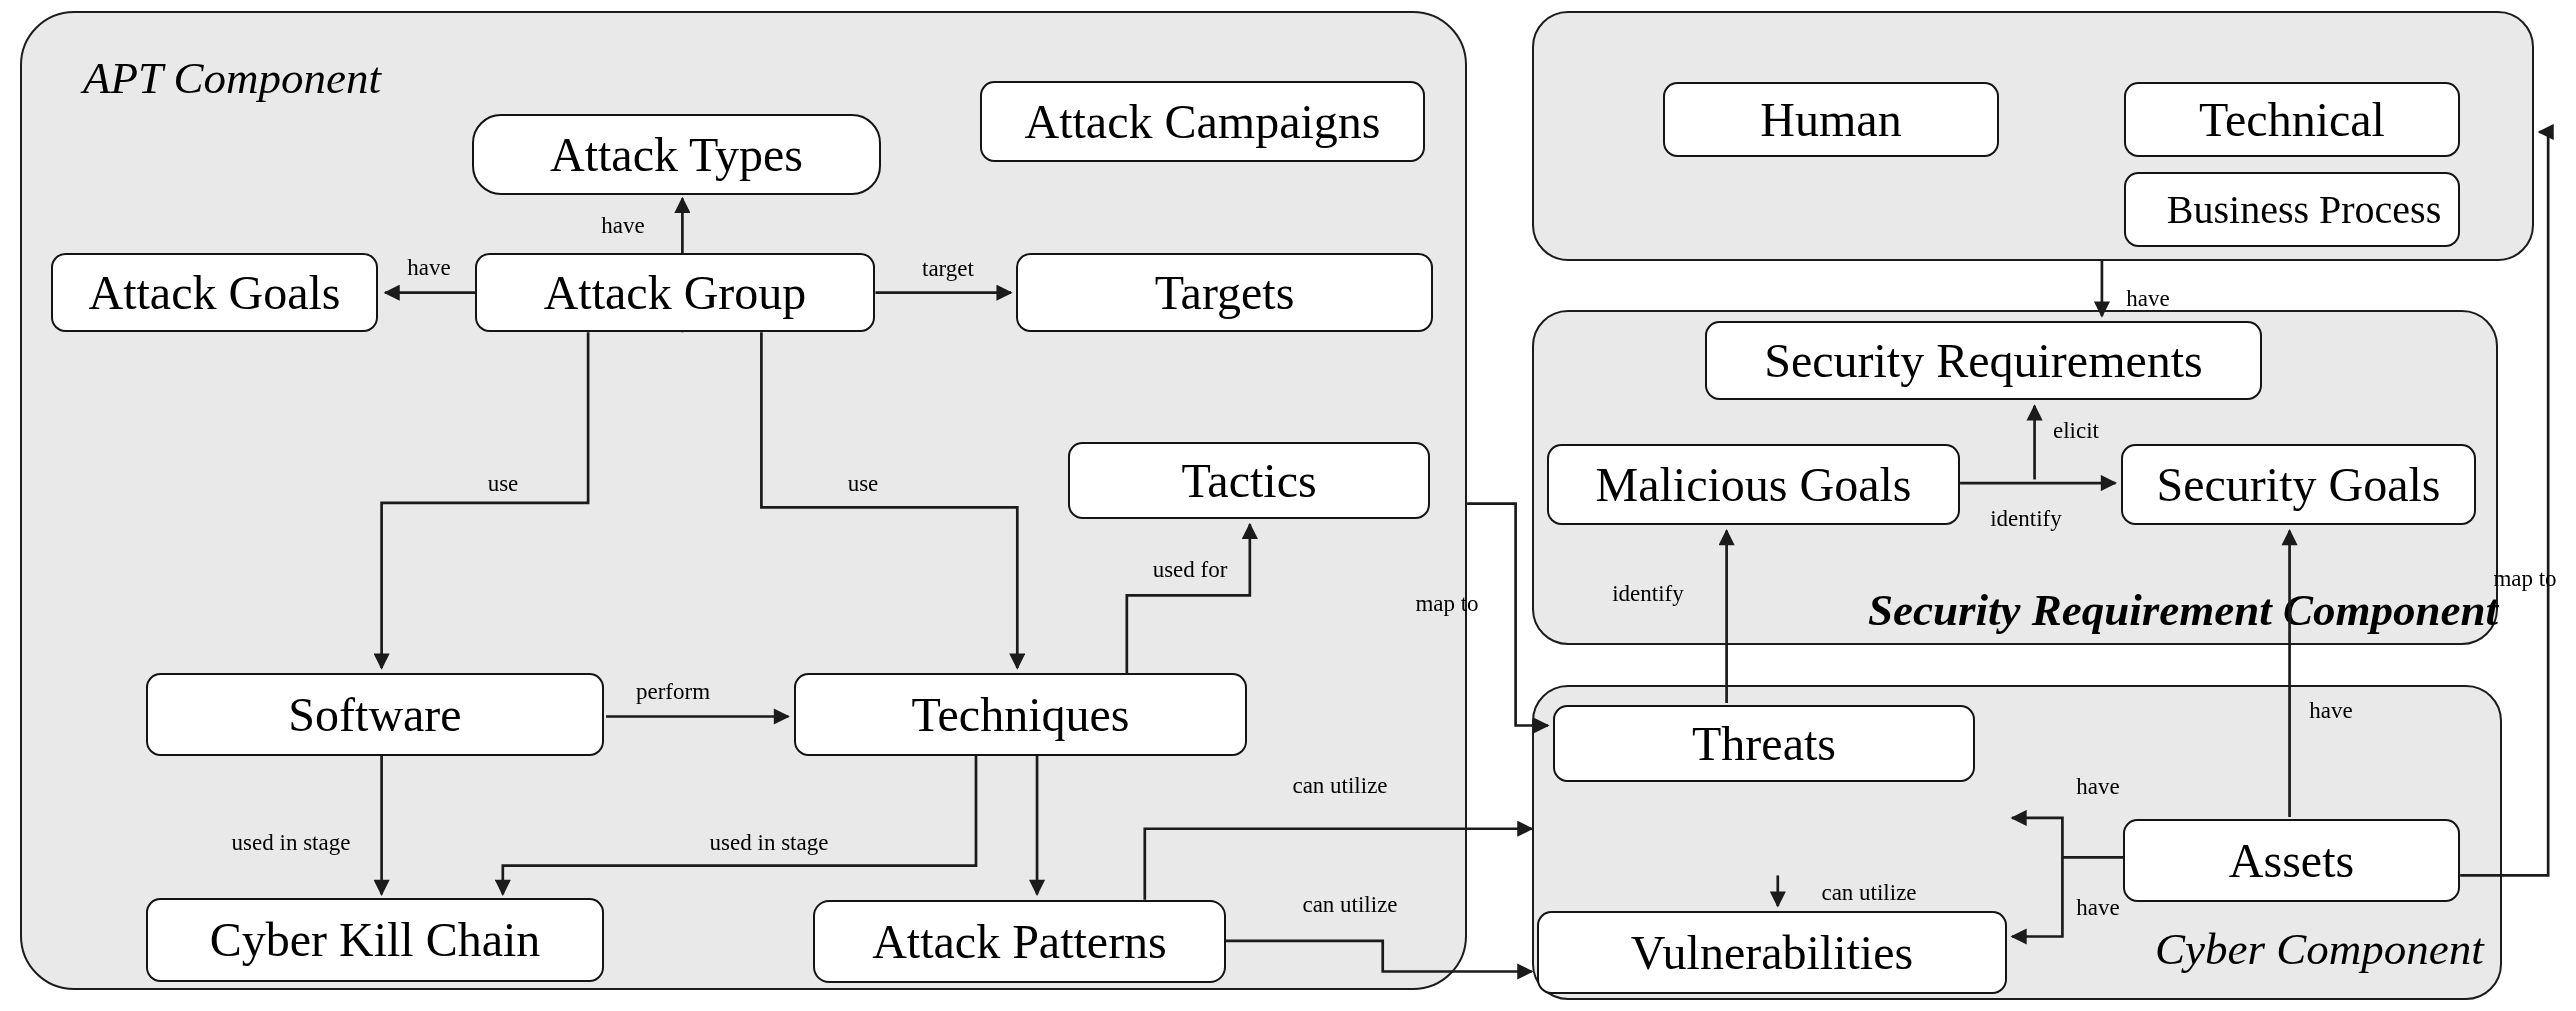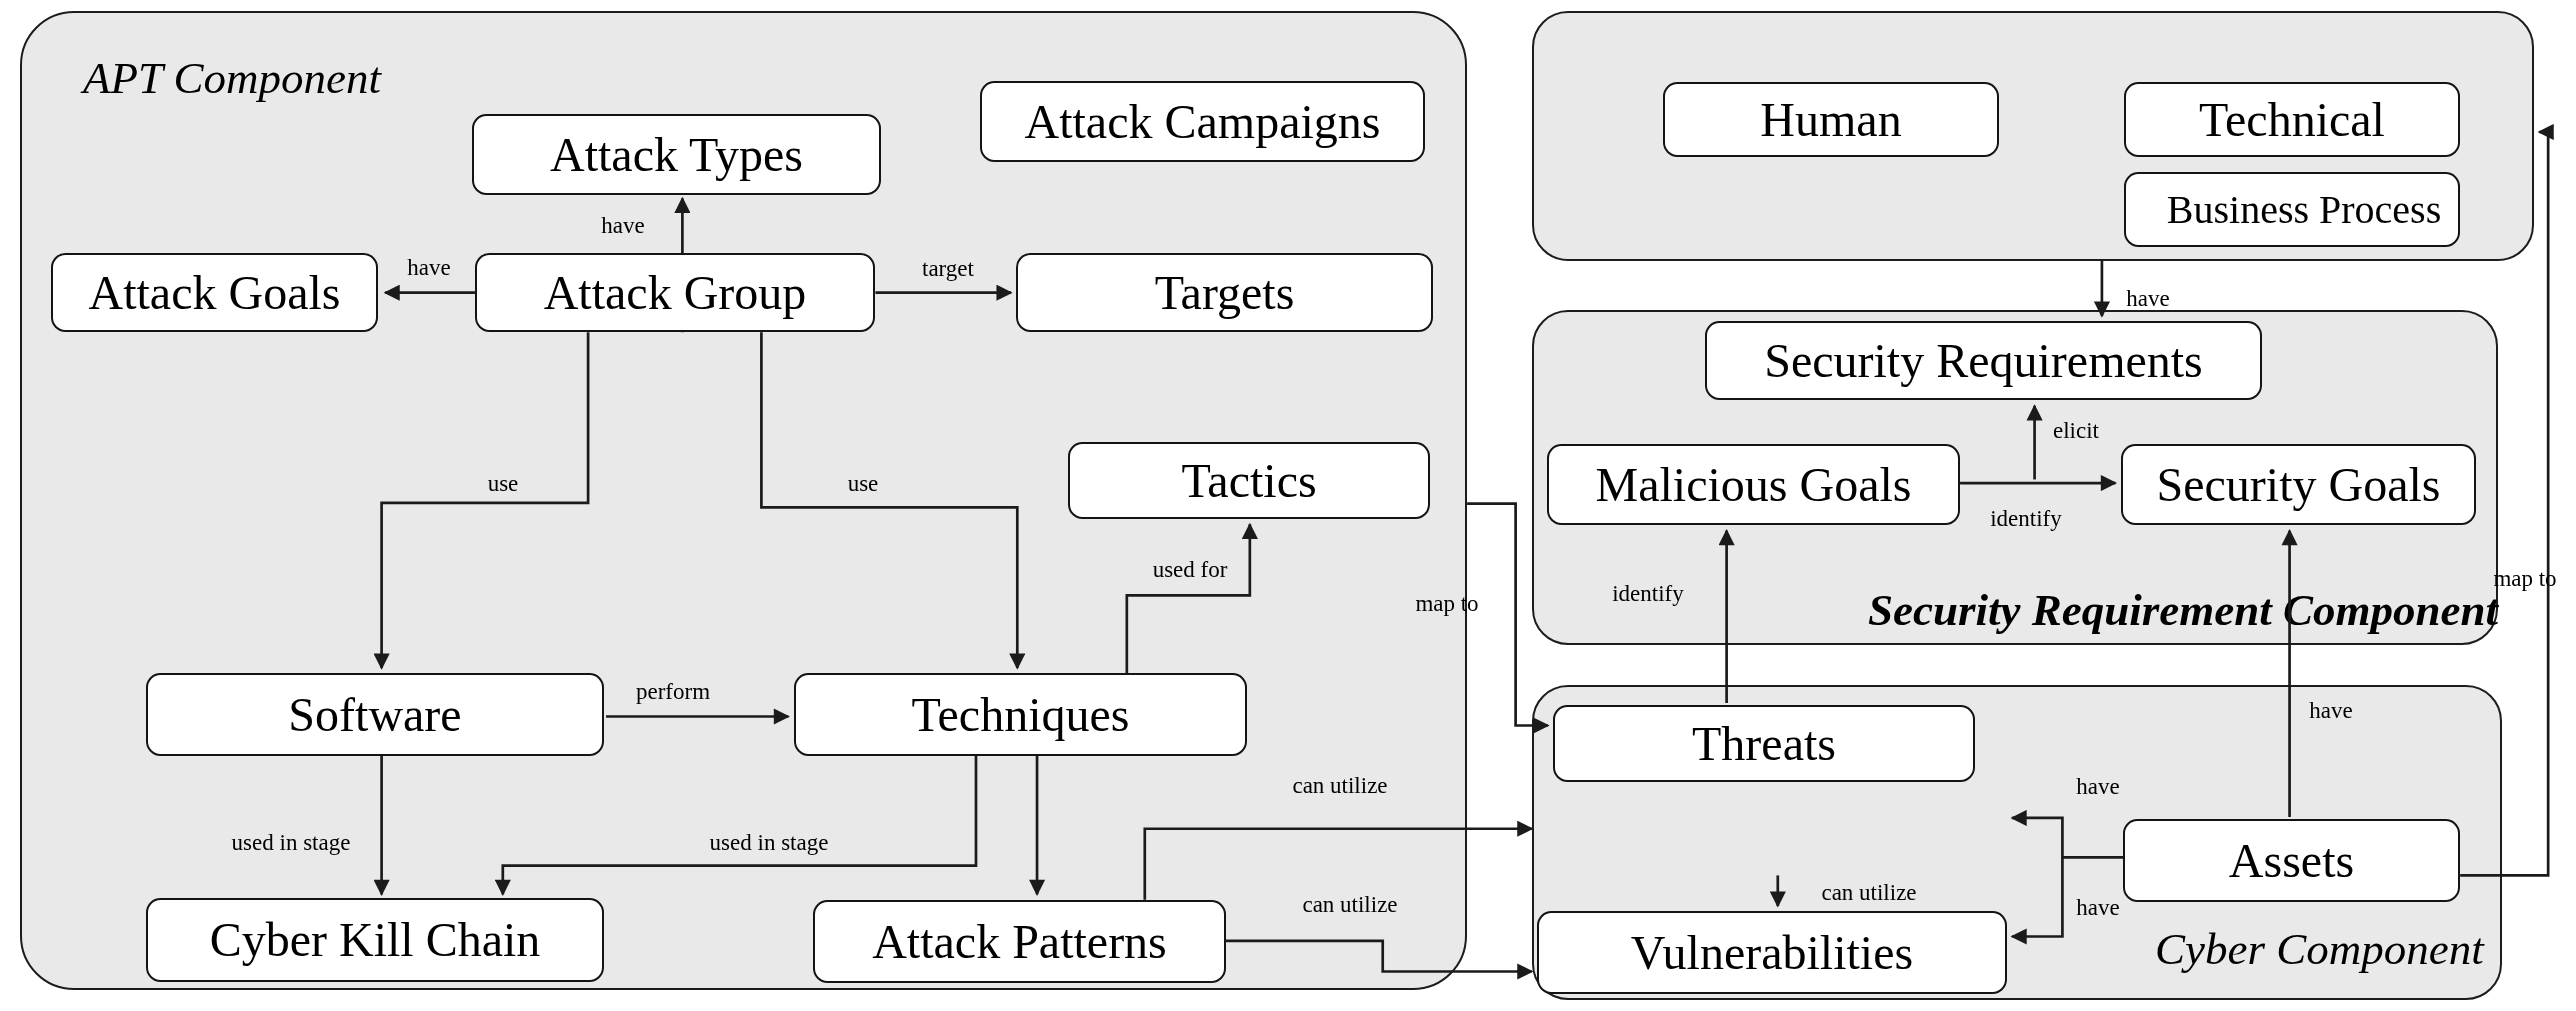--- a/index.html
+++ b/index.html
@@ -65,30 +65,30 @@
     <path d="M2266,534 L2266,452" marker-end="url(#arrow)"></path>
     <path d="M2183,538 L2356,538" marker-end="url(#arrow)"></path>
     <path d="M1923,783 L1923,591" marker-end="url(#arrow)"></path>
     <path d="M2550,910 L2550,591" marker-end="url(#arrow)"></path>
     <path d="M2365,955 L2297,955 L2297,911 L2241,911" marker-end="url(#arrow)"></path>
     <path d="M2297,955 L2297,1043 L2241,1043" marker-end="url(#arrow)"></path>
     <path d="M1980,975 L1980,1009" marker-end="url(#arrow)"></path>
     <path d="M2740,975 L2838,975 L2838,147 L2828,147" marker-end="url(#arrow)"></path>
   </svg>
 
-  <div class="node" style="left:472px;top:114px;width:409px;height:81px;">Attack Types</div>
+  <div class="node" style="left:472px;top:114px;width:409px;height:81px;border-radius:29px;">Attack Types</div>
   <div class="node" style="left:980px;top:81px;width:445px;height:81px;">Attack Campaigns</div>
   <div class="node" style="left:51px;top:253px;width:327px;height:79px;">Attack Goals</div>
   <div class="node" style="left:475px;top:253px;width:400px;height:79px;">Attack Group</div>
   <div class="node" style="left:1016px;top:253px;width:417px;height:79px;">Targets</div>
   <div class="node" style="left:1068px;top:442px;width:362px;height:77px;">Tactics</div>
   <div class="node" style="left:146px;top:673px;width:458px;height:83px;">Software</div>
   <div class="node" style="left:794px;top:673px;width:453px;height:83px;">Techniques</div>
   <div class="node" style="left:146px;top:898px;width:458px;height:84px;">Cyber Kill Chain</div>
-  <div class="node" style="left:813px;top:900px;width:413px;height:83px;">Attack Patterns</div>
+  <div class="node" style="left:813px;top:900px;width:413px;height:83px;border-radius:16px;">Attack Patterns</div>
 
   <div class="node" style="left:1663px;top:82px;width:336px;height:75px;">Human</div>
   <div class="node" style="left:2124px;top:82px;width:336px;height:75px;">Technical</div>
   <div class="node sm" style="left:2124px;top:172px;width:336px;height:75px;">Business Process</div>
 
   <div class="node" style="left:1705px;top:321px;width:557px;height:79px;">Security Requirements</div>
   <div class="node" style="left:1547px;top:444px;width:413px;height:81px;">Malicious Goals</div>
   <div class="node" style="left:2121px;top:444px;width:355px;height:81px;">Security Goals</div>
 
   <div class="node" style="left:1553px;top:705px;width:422px;height:77px;">Threats</div>

